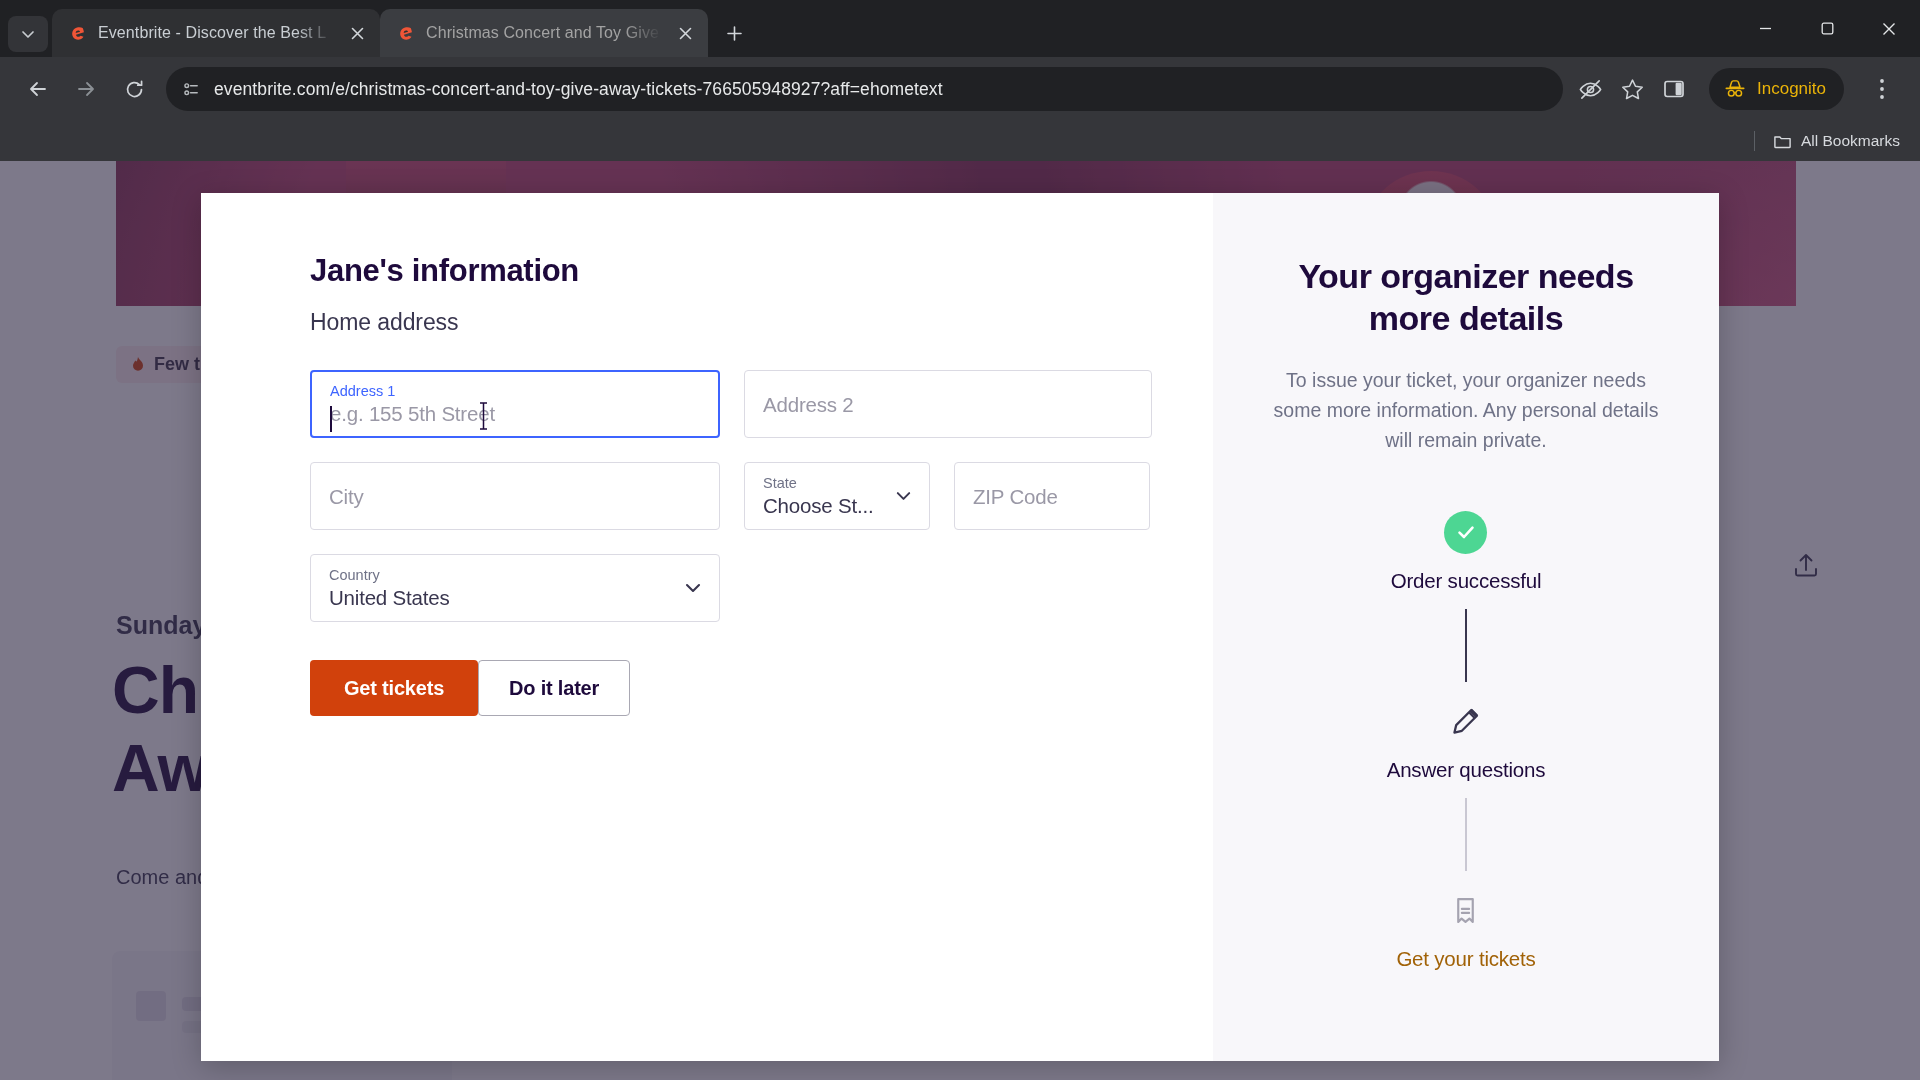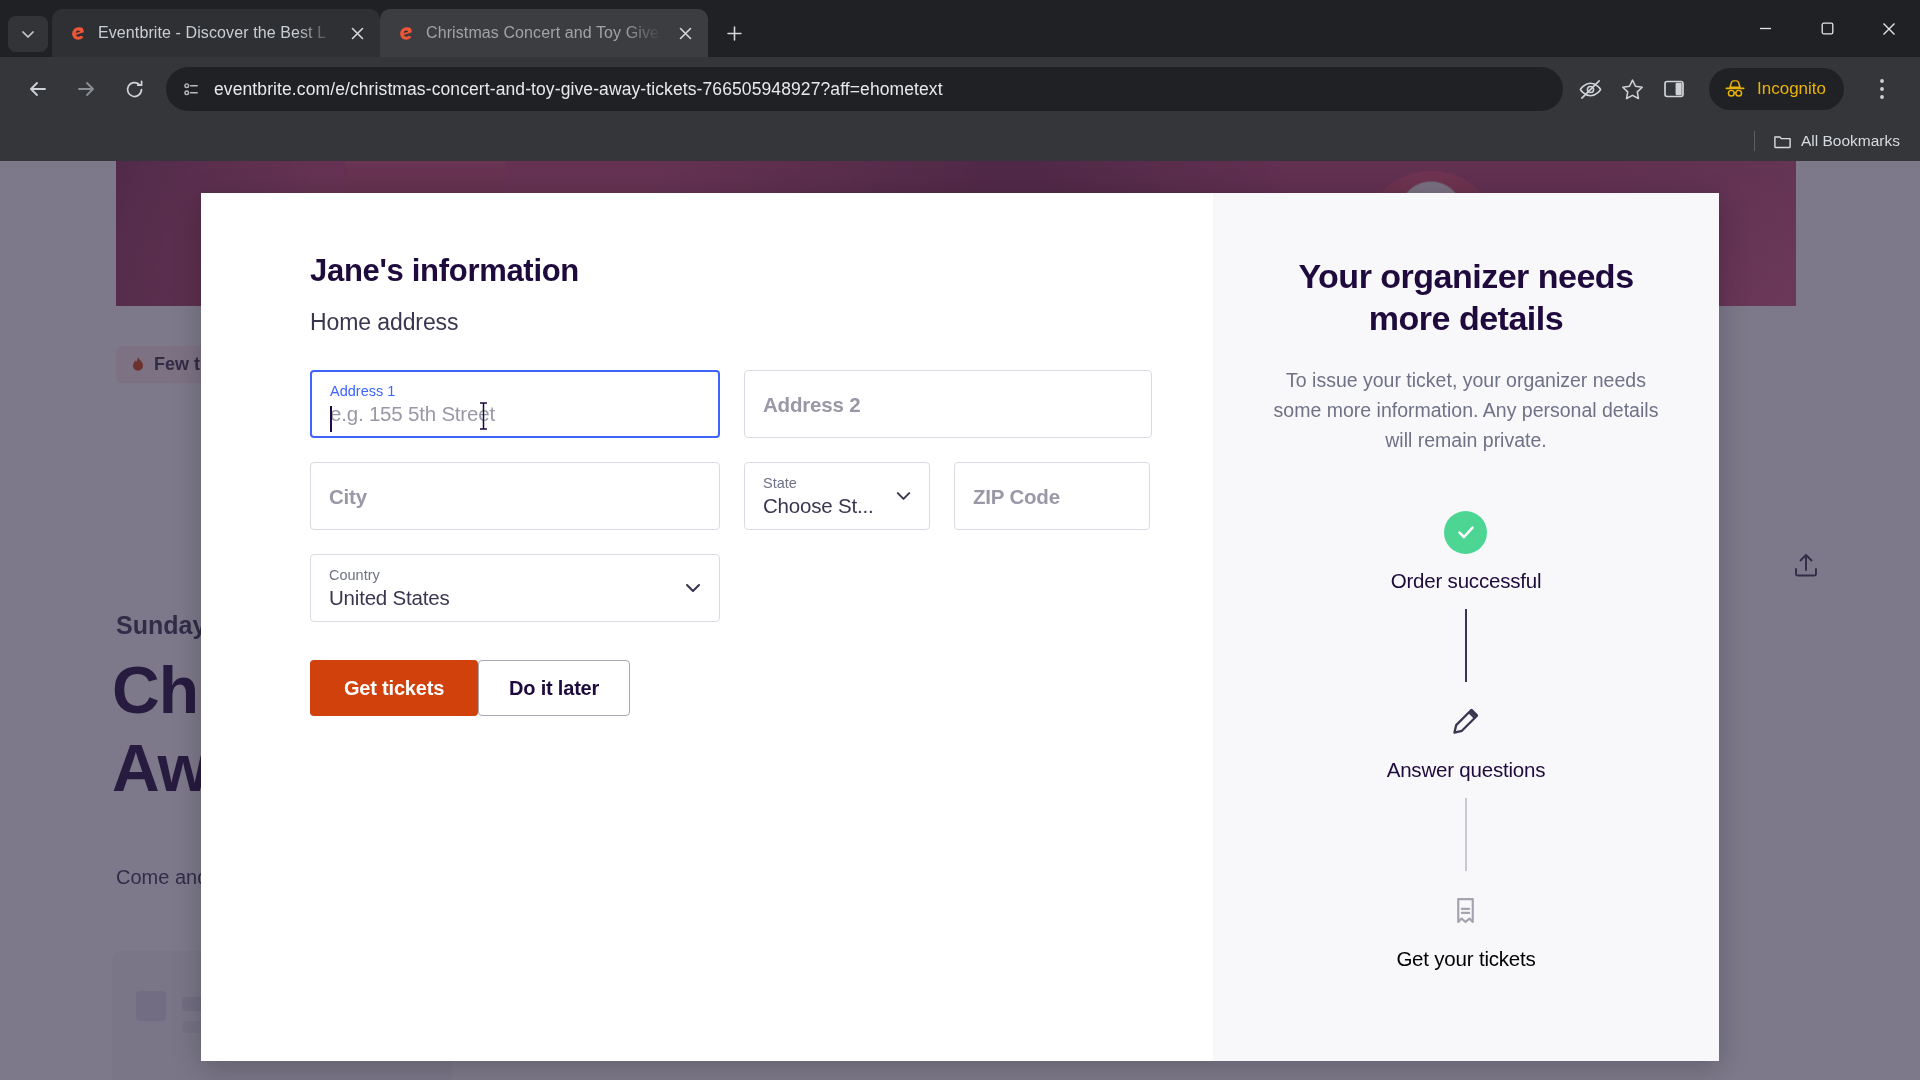--- a/index.html
+++ b/index.html
@@ -171,21 +171,21 @@
     background: #fff; display: flex; flex-direction: column; justify-content: center;
     padding: 0 18px;
   }
   .field.focused { border: 2px solid #3d64ff; }
   .field-label {
     font-size: 14.5px; color: #6f7287; line-height: 17px; margin-bottom: 1px;
   }
   .field.focused .field-label { color: #3d64ff; }
   .field-placeholder { font-size: 20.5px; color: #9a98a6; line-height: 25px; letter-spacing: -.2px; }
   .field-value { font-size: 20.5px; color: #39364f; line-height: 25px; letter-spacing: -.2px; }
-  .field.centered { justify-content: center; font-weight: bold; }
+  .field.centered { justify-content: center; }
   .caret {
     position: absolute; left: 18px; top: 34px; width: 1.5px; height: 26px; background: #1e0a3c;
   }
   .i-beam {
     position: absolute; left: 166px; top: 30px; width: 11px; height: 28px; color: #1e0a3c;
   }
   .chev {
     position: absolute; right: 16px; top: 50%; transform: translateY(-50%);
     color: #39364f; display: flex; align-items: center;
   }
@@ -218,21 +218,21 @@
     text-align: center; max-width: 420px;
   }
   .steps { margin-top: 54px; display: flex; flex-direction: column; align-items: center; }
   .step { display: flex; flex-direction: column; align-items: center; }
   .step-icon { height: 46px; display: flex; align-items: center; justify-content: center; }
   .check-circle {
     width: 43px; height: 43px; border-radius: 50%; background: #4dd693;
     display: flex; align-items: center; justify-content: center;
   }
   .step-label { margin-top: 14px; font-size: 20.5px; color: #1e0a3c; letter-spacing: -.2px; }
-  .step.muted .step-label { color: #000000; }
+  .step.muted .step-label { color: #a16207; }
   .connector { width: 1.5px; height: 73px; background: #39364f; margin: 16px 0; }
   .connector.light { background: #c9c7d2; }
 </style>
 </head>
 <body>
 
 <div class="browser">
 
   <div class="tabstrip">
     <div class="tab-list-btn">

